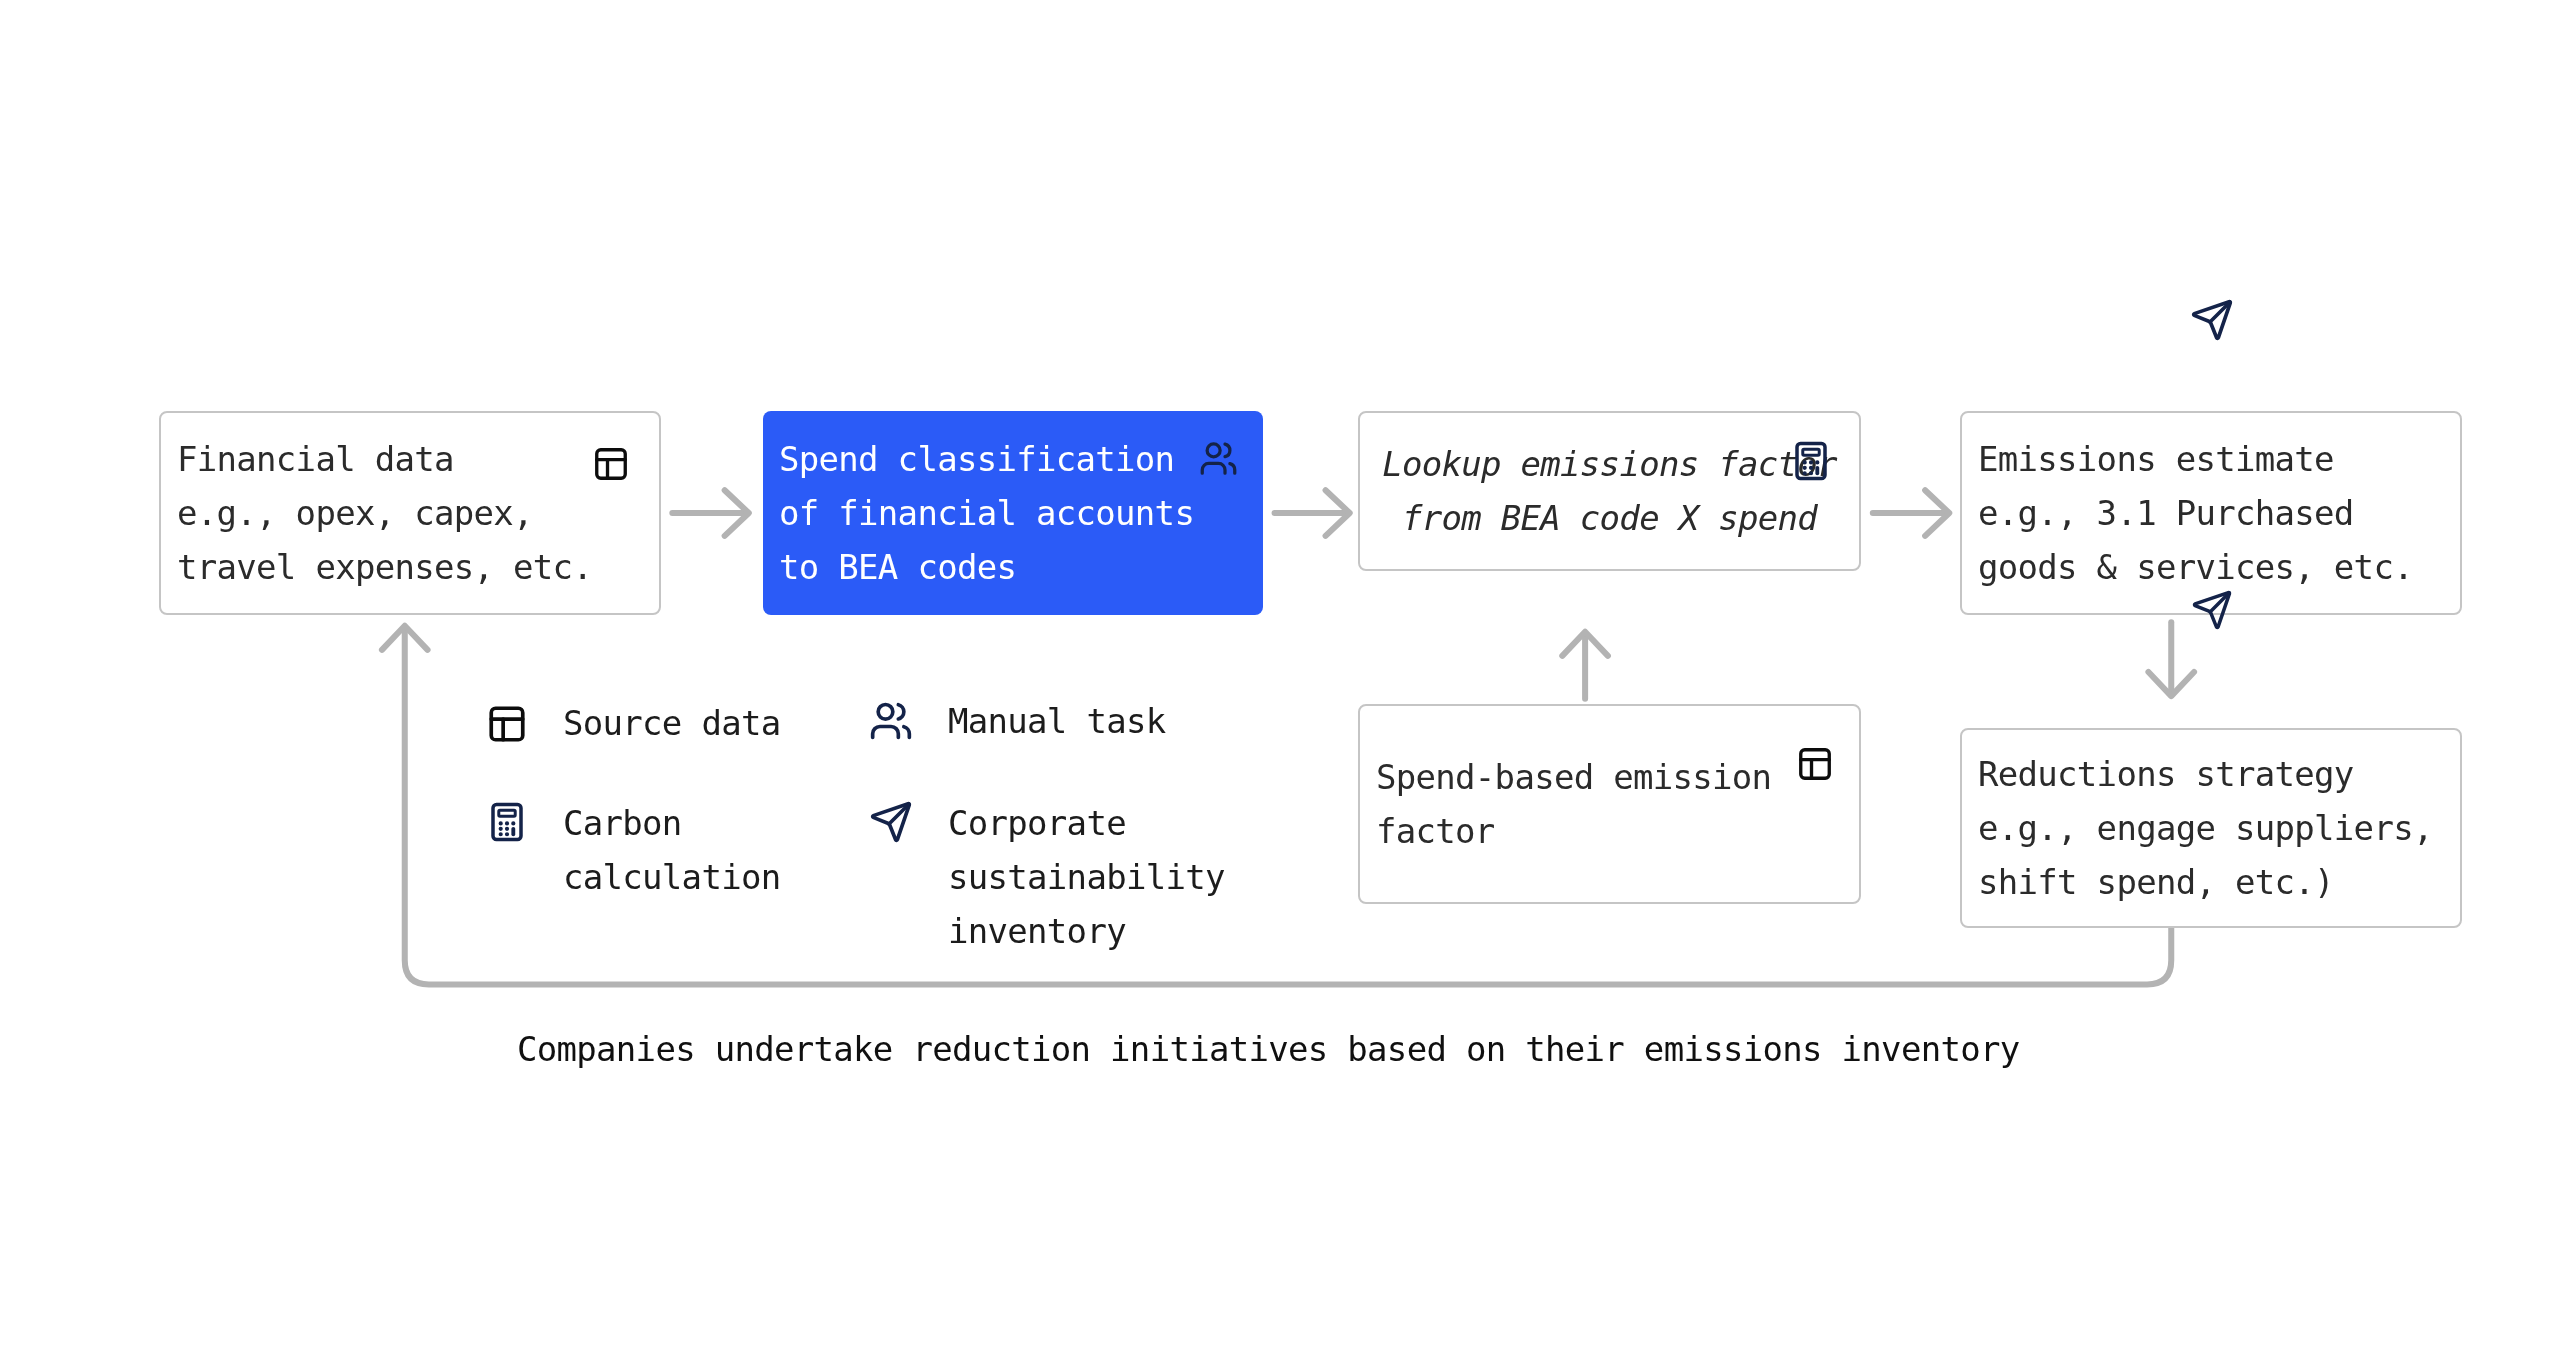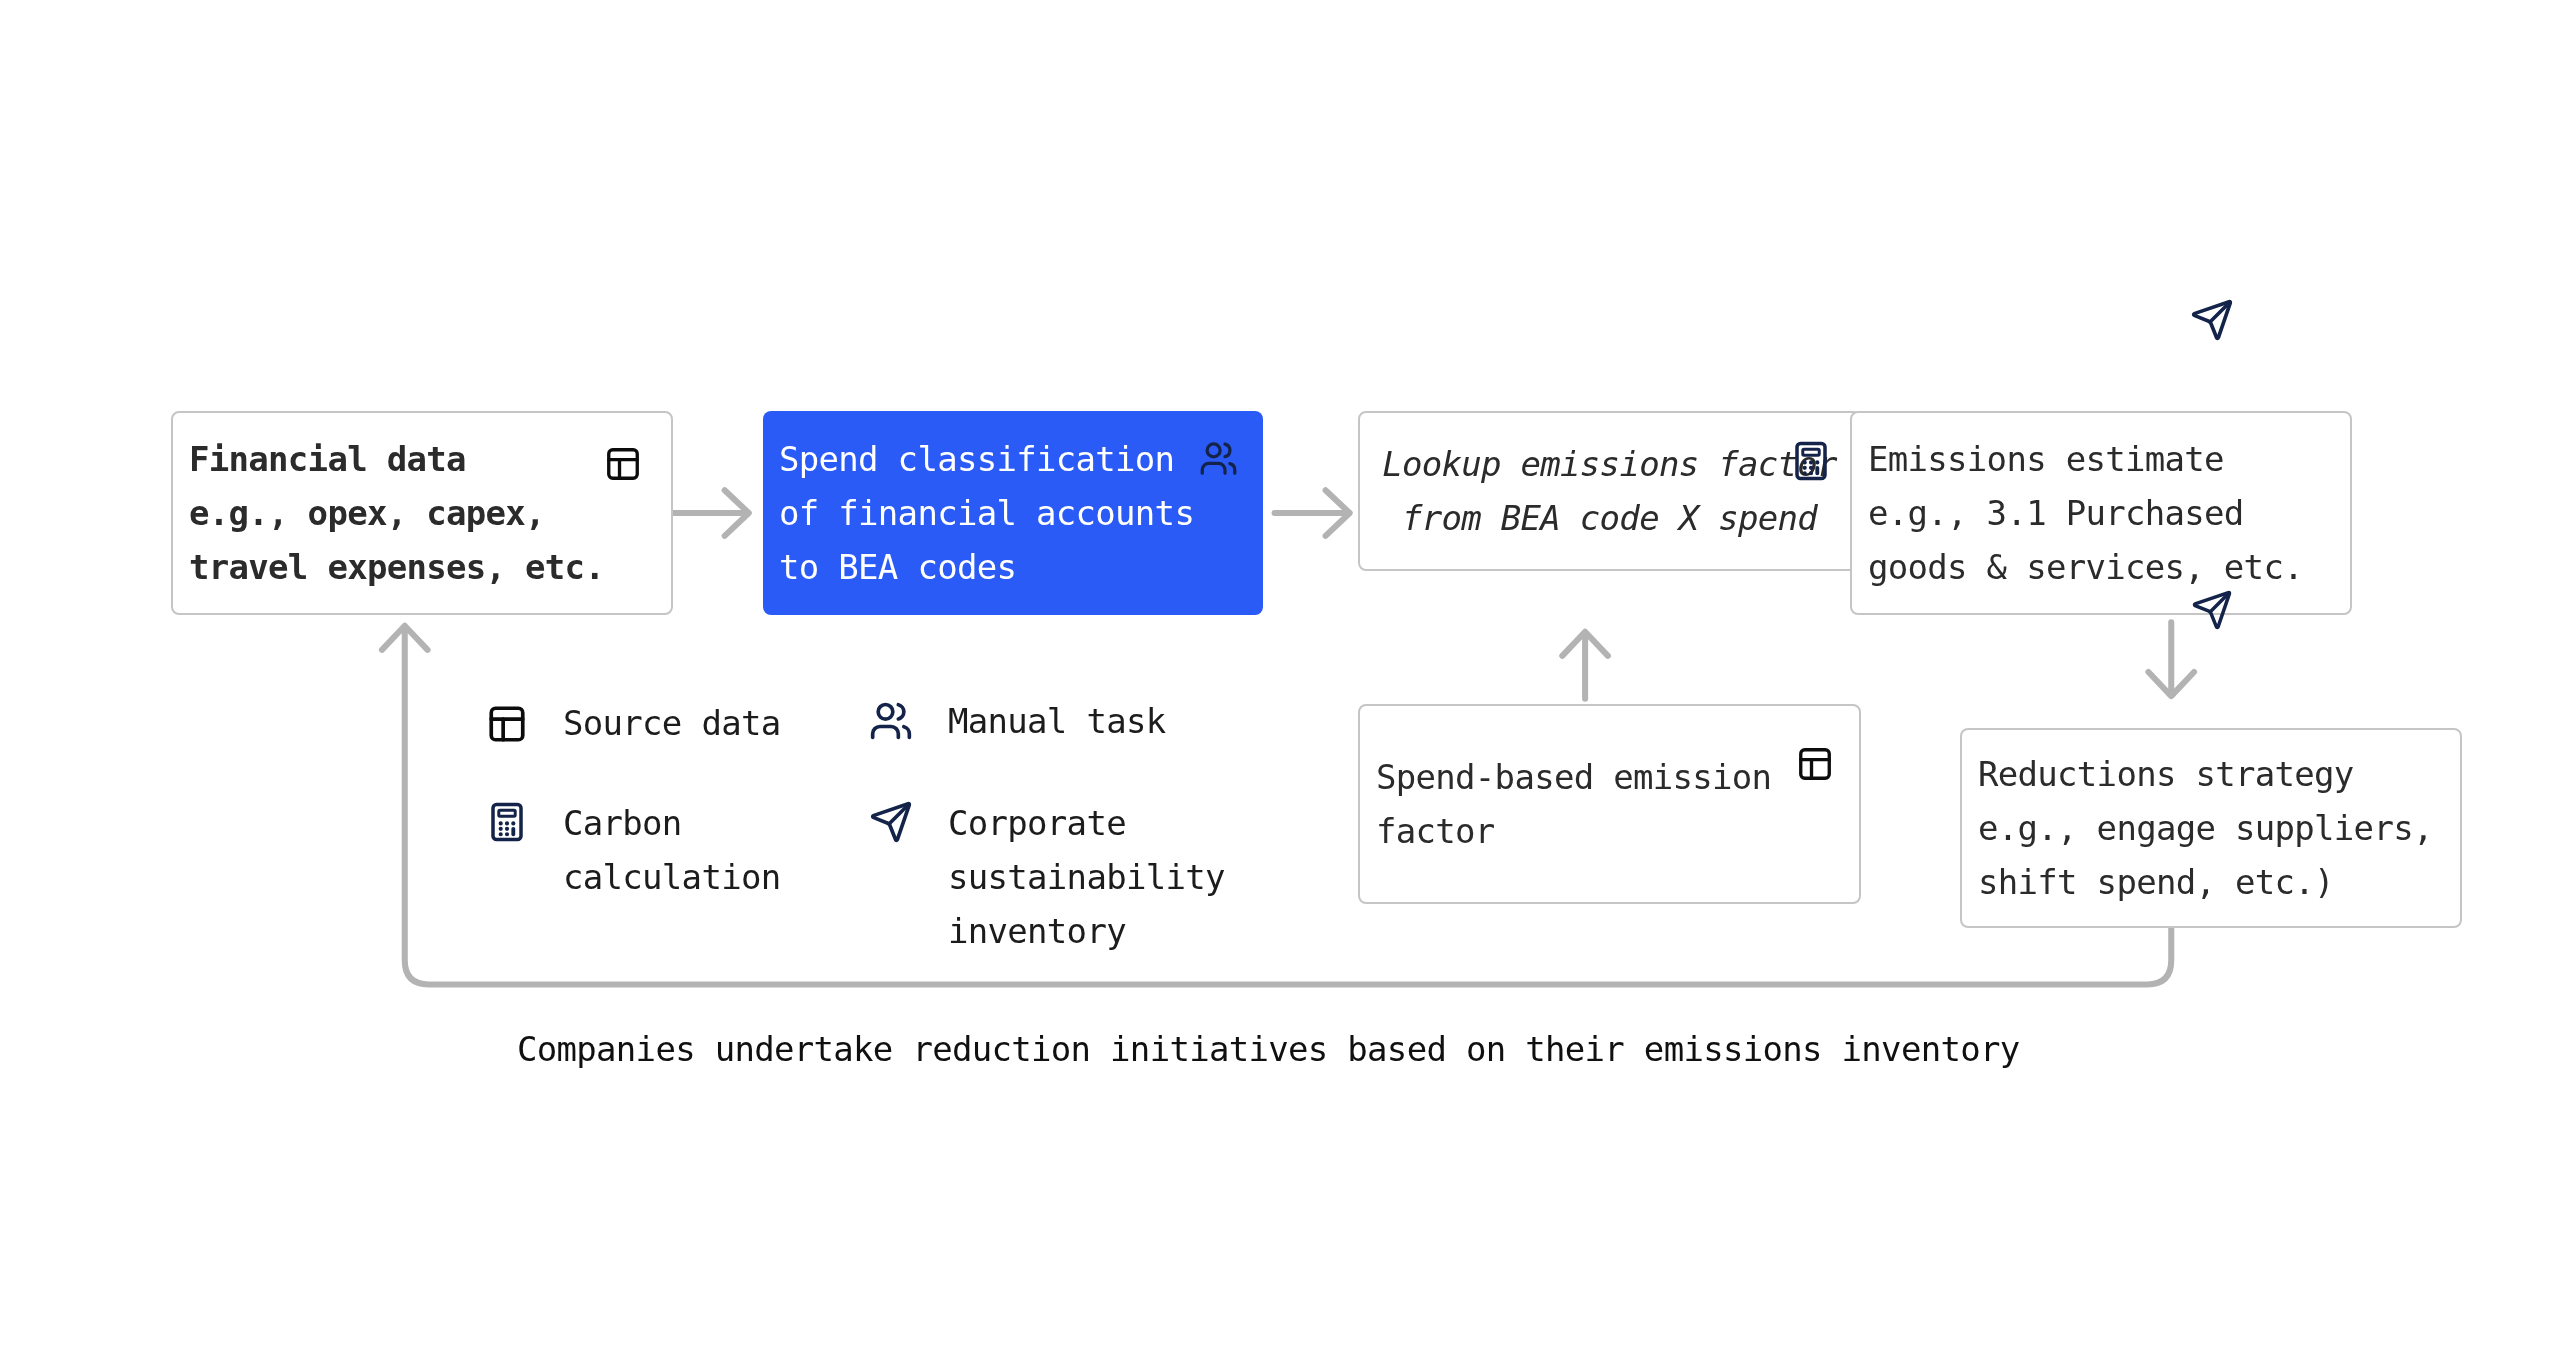--- a/index.html
+++ b/index.html
@@ -59,21 +59,21 @@
         <path d="M3237 928v102"></path>
           <path d="M3203 1002l34 36 34-36"></path>
       </g>
       <g>
         <path d="M3237 1352v80q0 36-36 36H639q-36 0-36-36V938"></path>
         <path d="M569 969l34-36 34 36"></path>
       </g>
     </g>
   </svg>
 
-  <div class="box" style="left:171px;top:411px;width:502px;height:204px;font-weight:bold;">
+  <div class="box" style="left:159px;top:411px;width:502px;height:204px;">
     <span class="box-icon icon-black" style="top:32px;right:29.5px;width:38px;height:38px;">
       <svg class="glyph" viewBox="0 0 24 24" fill="none" stroke="currentColor" stroke-width="2.1" stroke-linecap="round" stroke-linejoin="round">
         <rect x="3" y="3" width="18" height="18" rx="2.5"></rect>
           <path d="M3 9.2h18"></path>
           <path d="M9.8 9.2V21"></path>
       </svg>
     </span>
     <div class="line">Financial data</div>
     <div class="line">e.g., opex, capex,</div>
     <div class="line">travel expenses, etc.</div>
@@ -99,21 +99,21 @@
         <rect x="4" y="2" width="16" height="20" rx="2"></rect>
         <rect x="7.3" y="5.3" width="9.4" height="3.4" rx="0.7" stroke-width="1.7"></rect>
         <path stroke-width="2.4" d="M8.4 12.8h.01M12 12.8h.01M15.6 12.8h.01M8.4 15.9h.01M12 15.9h.01M8.4 19h.01M12 19h.01"></path>
         <path stroke-width="2.2" d="M15.6 15.9V19"></path>
       </svg>
     </span>
     <div class="line">Lookup emissions factor</div>
     <div class="line">from BEA code X spend</div>
   </div>
 
-  <div class="box" style="left:1850px;top:411px;width:502px;height:204px;">
+  <div class="box" style="left:1960px;top:411px;width:502px;height:204px;">
     <div class="line">Emissions estimate</div>
     <div class="line">e.g., 3.1 Purchased</div>
     <div class="line">goods &amp; services, etc.</div>
   </div>
 
   <div class="box" style="left:1358px;top:704px;width:503px;height:200px;">
     <span class="box-icon icon-black" style="top:39px;right:25.5px;width:38px;height:38px;">
       <svg class="glyph" viewBox="0 0 24 24" fill="none" stroke="currentColor" stroke-width="2.1" stroke-linecap="round" stroke-linejoin="round">
         <rect x="3" y="3" width="18" height="18" rx="2.5"></rect>
           <path d="M3 9.2h18"></path>

